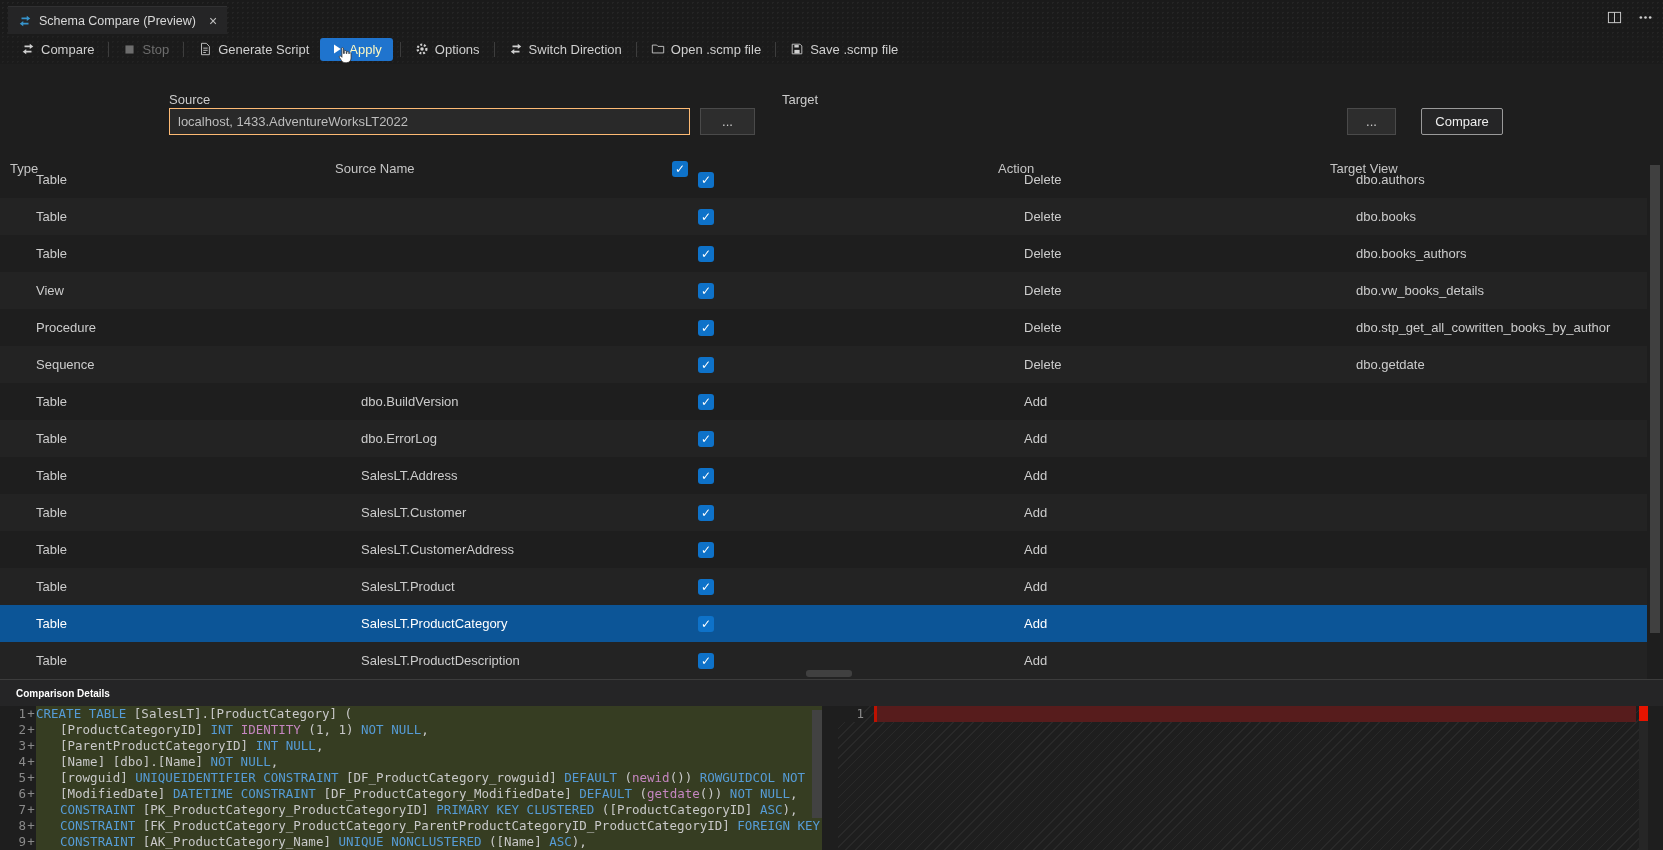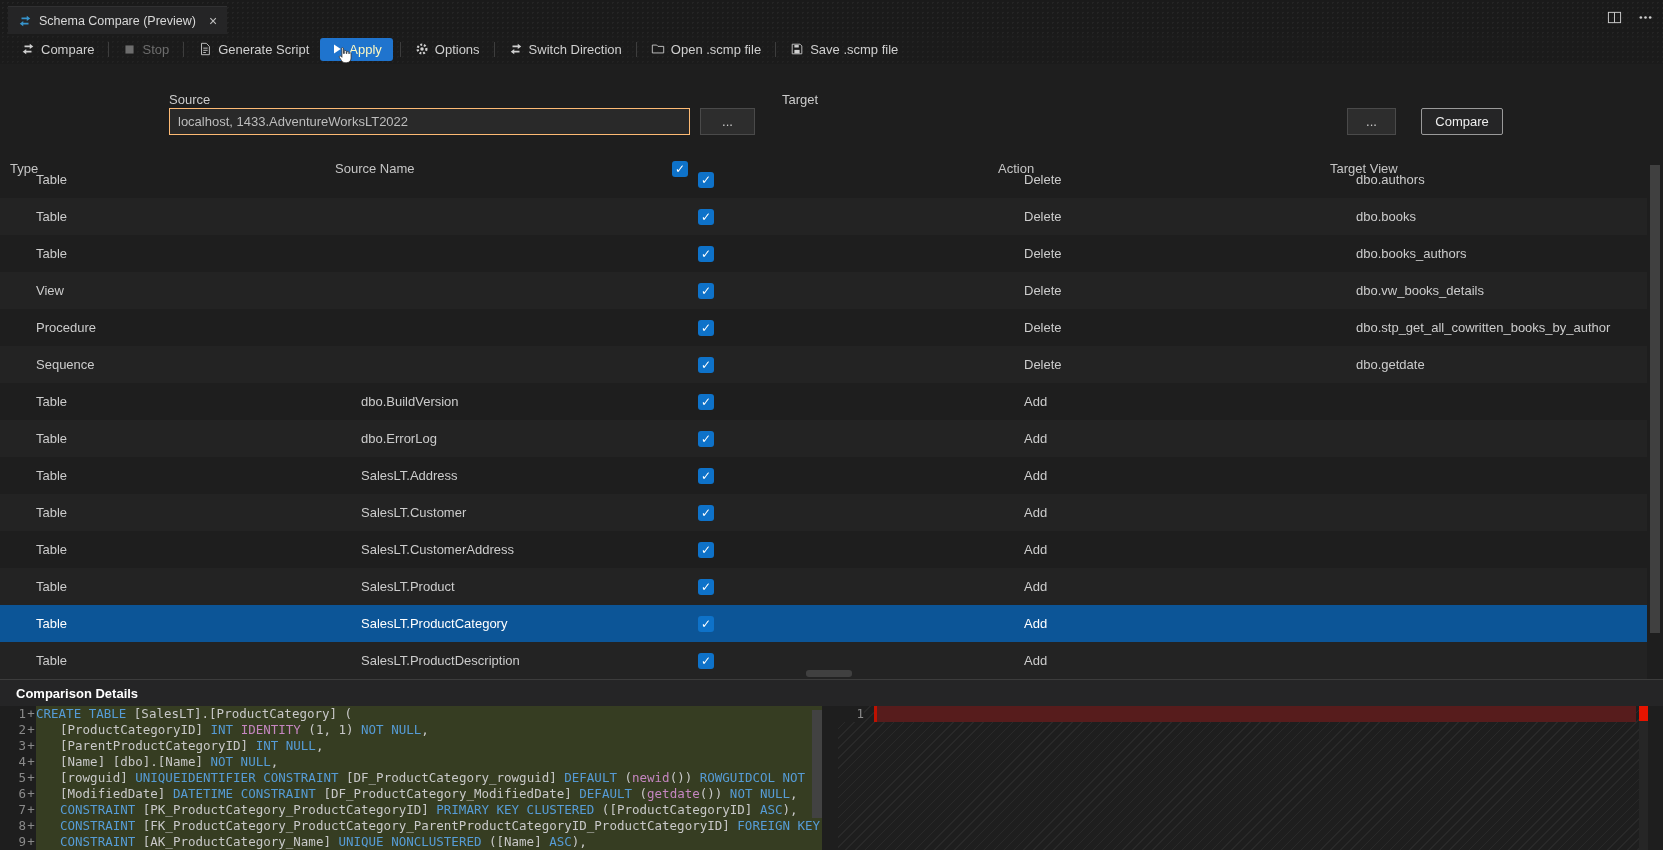--- a/index.html
+++ b/index.html
@@ -84,21 +84,21 @@
   .vscroll { position:absolute; right:2px; top:161px; width:12px; height:518px; }
   .vscroll .thumb { position:absolute; top:4px; left:1px; width:10px; height:468px; background:#404040; }
   .hthumb { position:absolute; left:806px; top:670px; width:46px; height:7px; background:#404040; border-radius:3px; }
 
   
   .details-bar {
     position:absolute; top:679px; left:0; right:0; height:27px;
     background:#252526; border-top:1px solid #3c3c3c;
     display:flex; align-items:center; padding-left:16px;
   }
-  .details-title { font-weight:bold; font-size:13px; color:#ffffff; }
+  .details-title { font-weight:bold; font-size:10px; color:#ffffff; }
 
   .diff { position:absolute; top:706px; left:0; right:0; bottom:0; background:#1e1e1e; }
   .pane-left { position:absolute; left:0; top:0; bottom:0; width:822px; overflow:hidden; }
   .pane-right { position:absolute; left:838px; top:0; bottom:0; width:810px; overflow:hidden;
     background-color:#1e1e1e;
     background-image:repeating-linear-gradient(-45deg, rgba(255,255,255,0.05) 0px, rgba(255,255,255,0.05) 1px, transparent 1px, transparent 7px);
   }
   .dline { display:flex; height:16px; line-height:16px; font-family:"DejaVu Sans Mono", monospace; font-size:12.5px; white-space:pre; }
   .dline .ln { width:26px; text-align:right; color:#8a8a8a; background:#1e1e1e; flex:0 0 auto; }
   .dline .sign { width:10px; text-align:center; color:#8a8a8a; background:#1e1e1e; flex:0 0 auto; }

